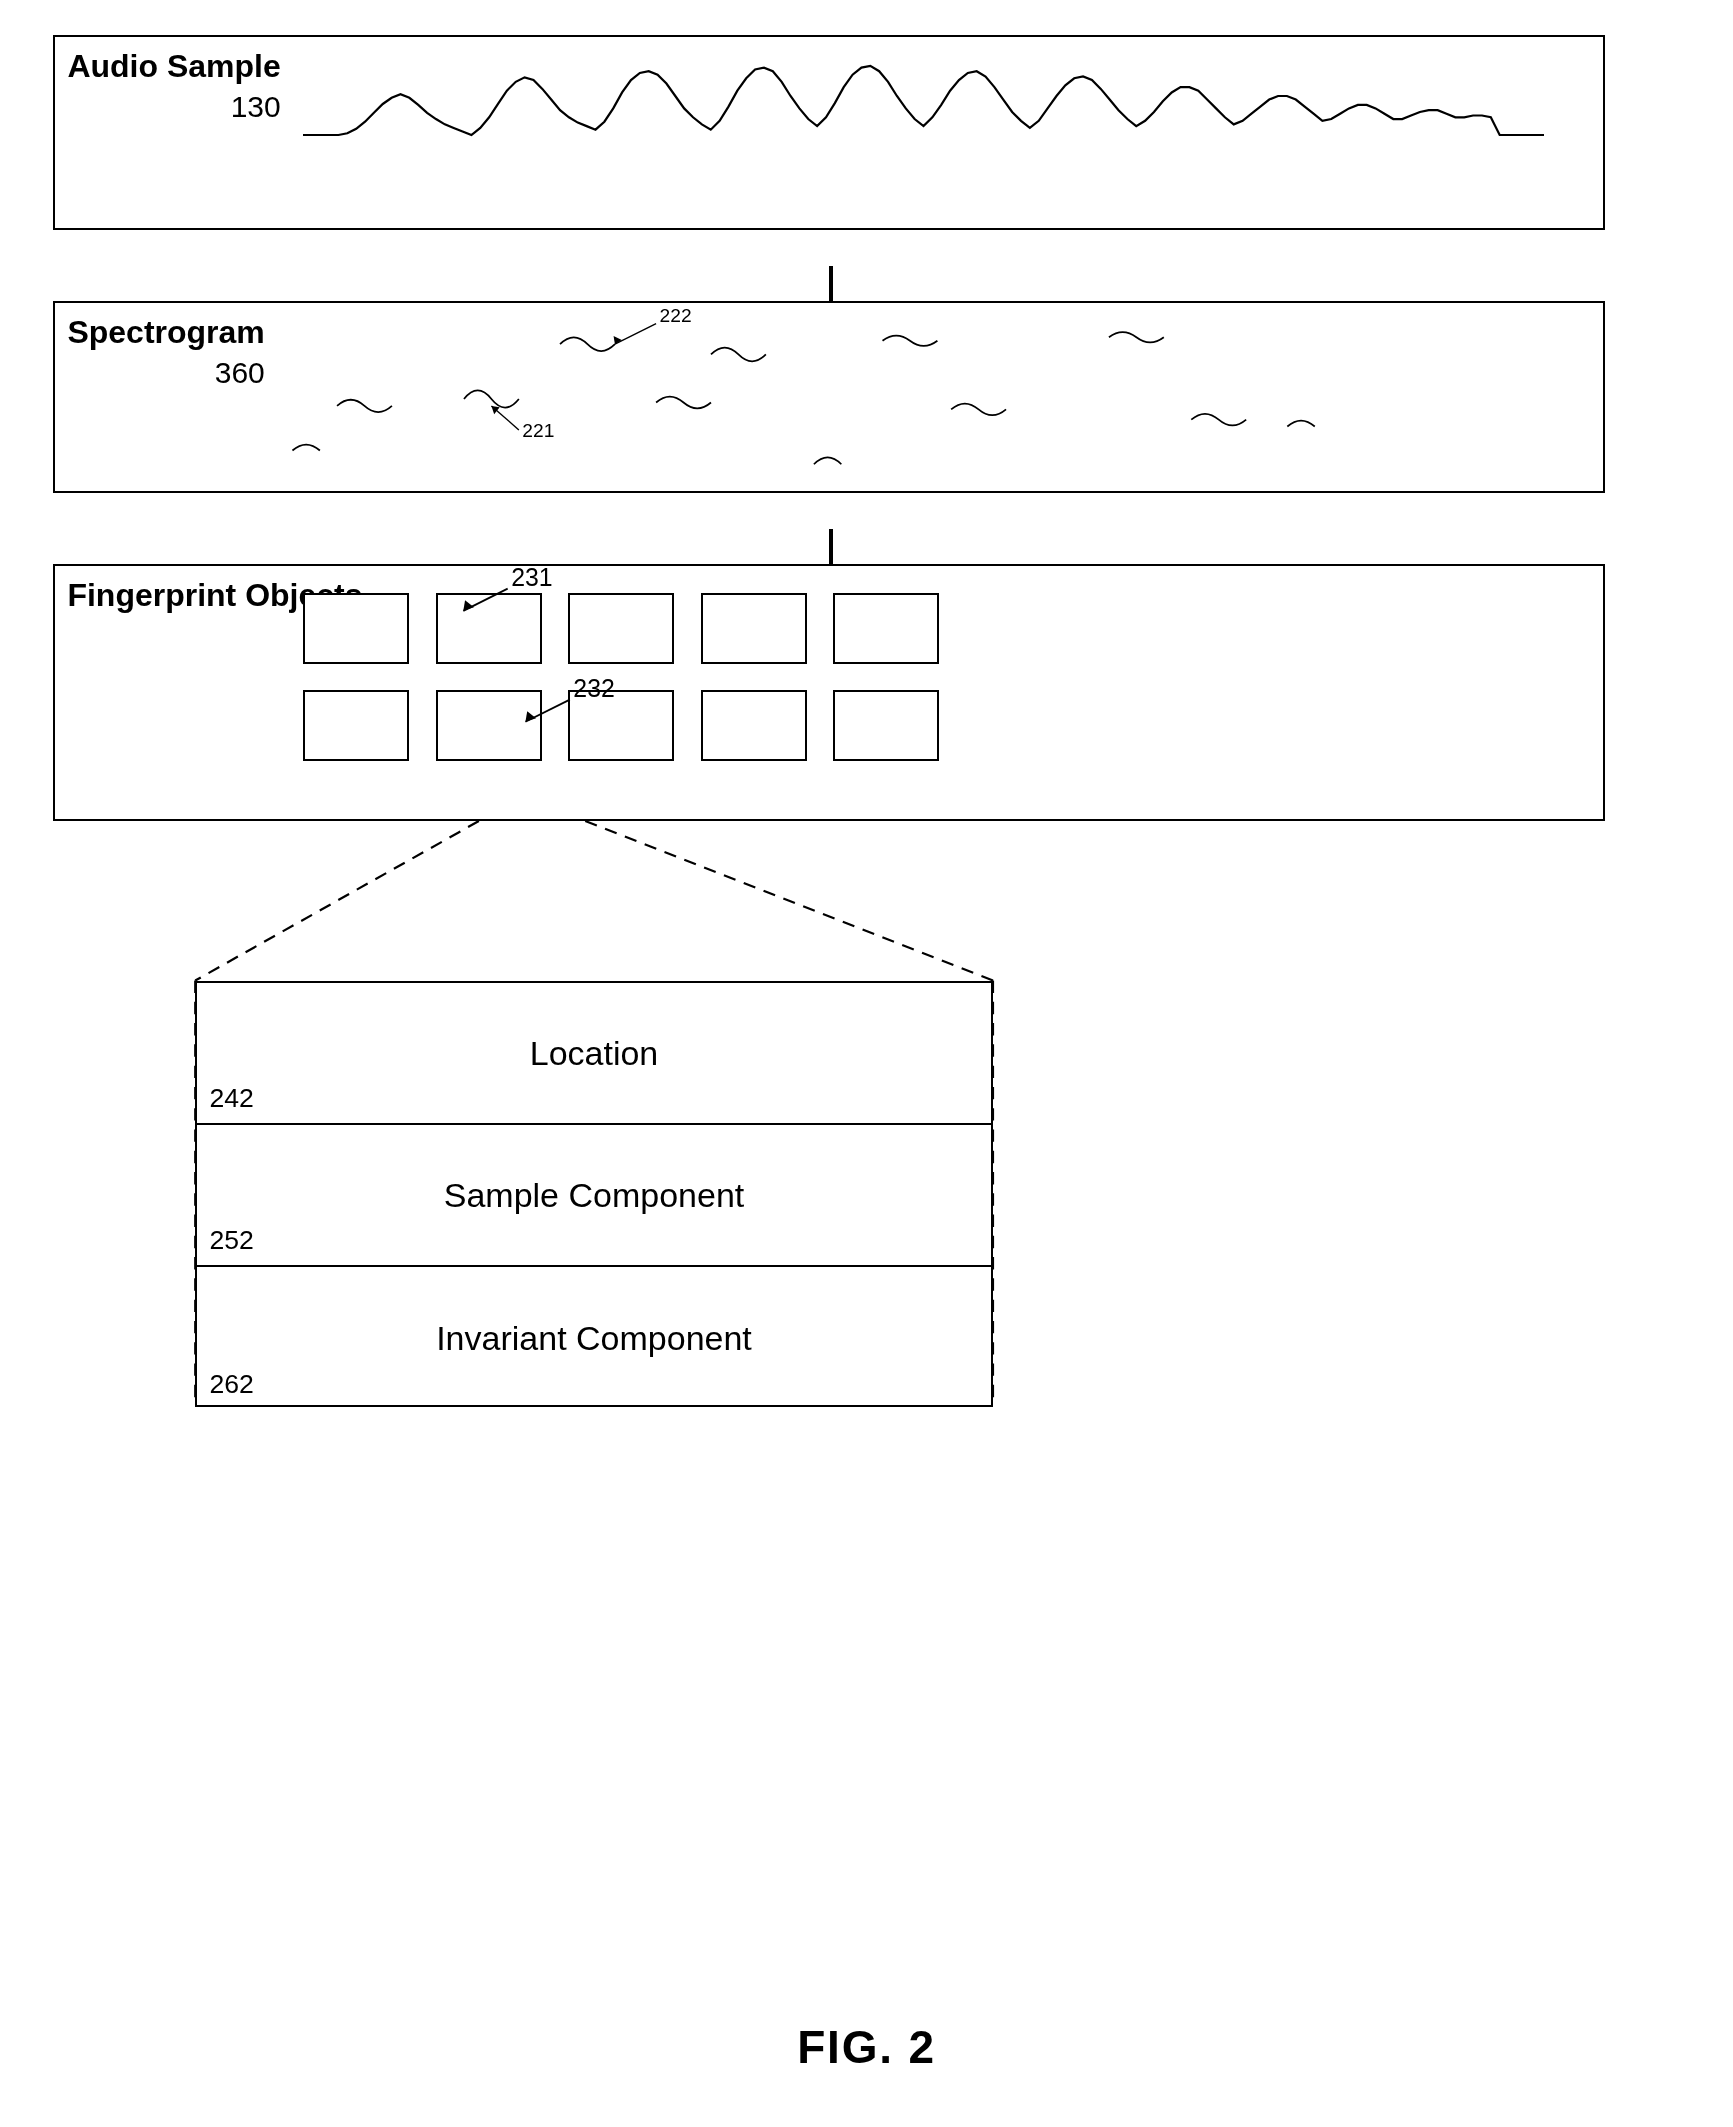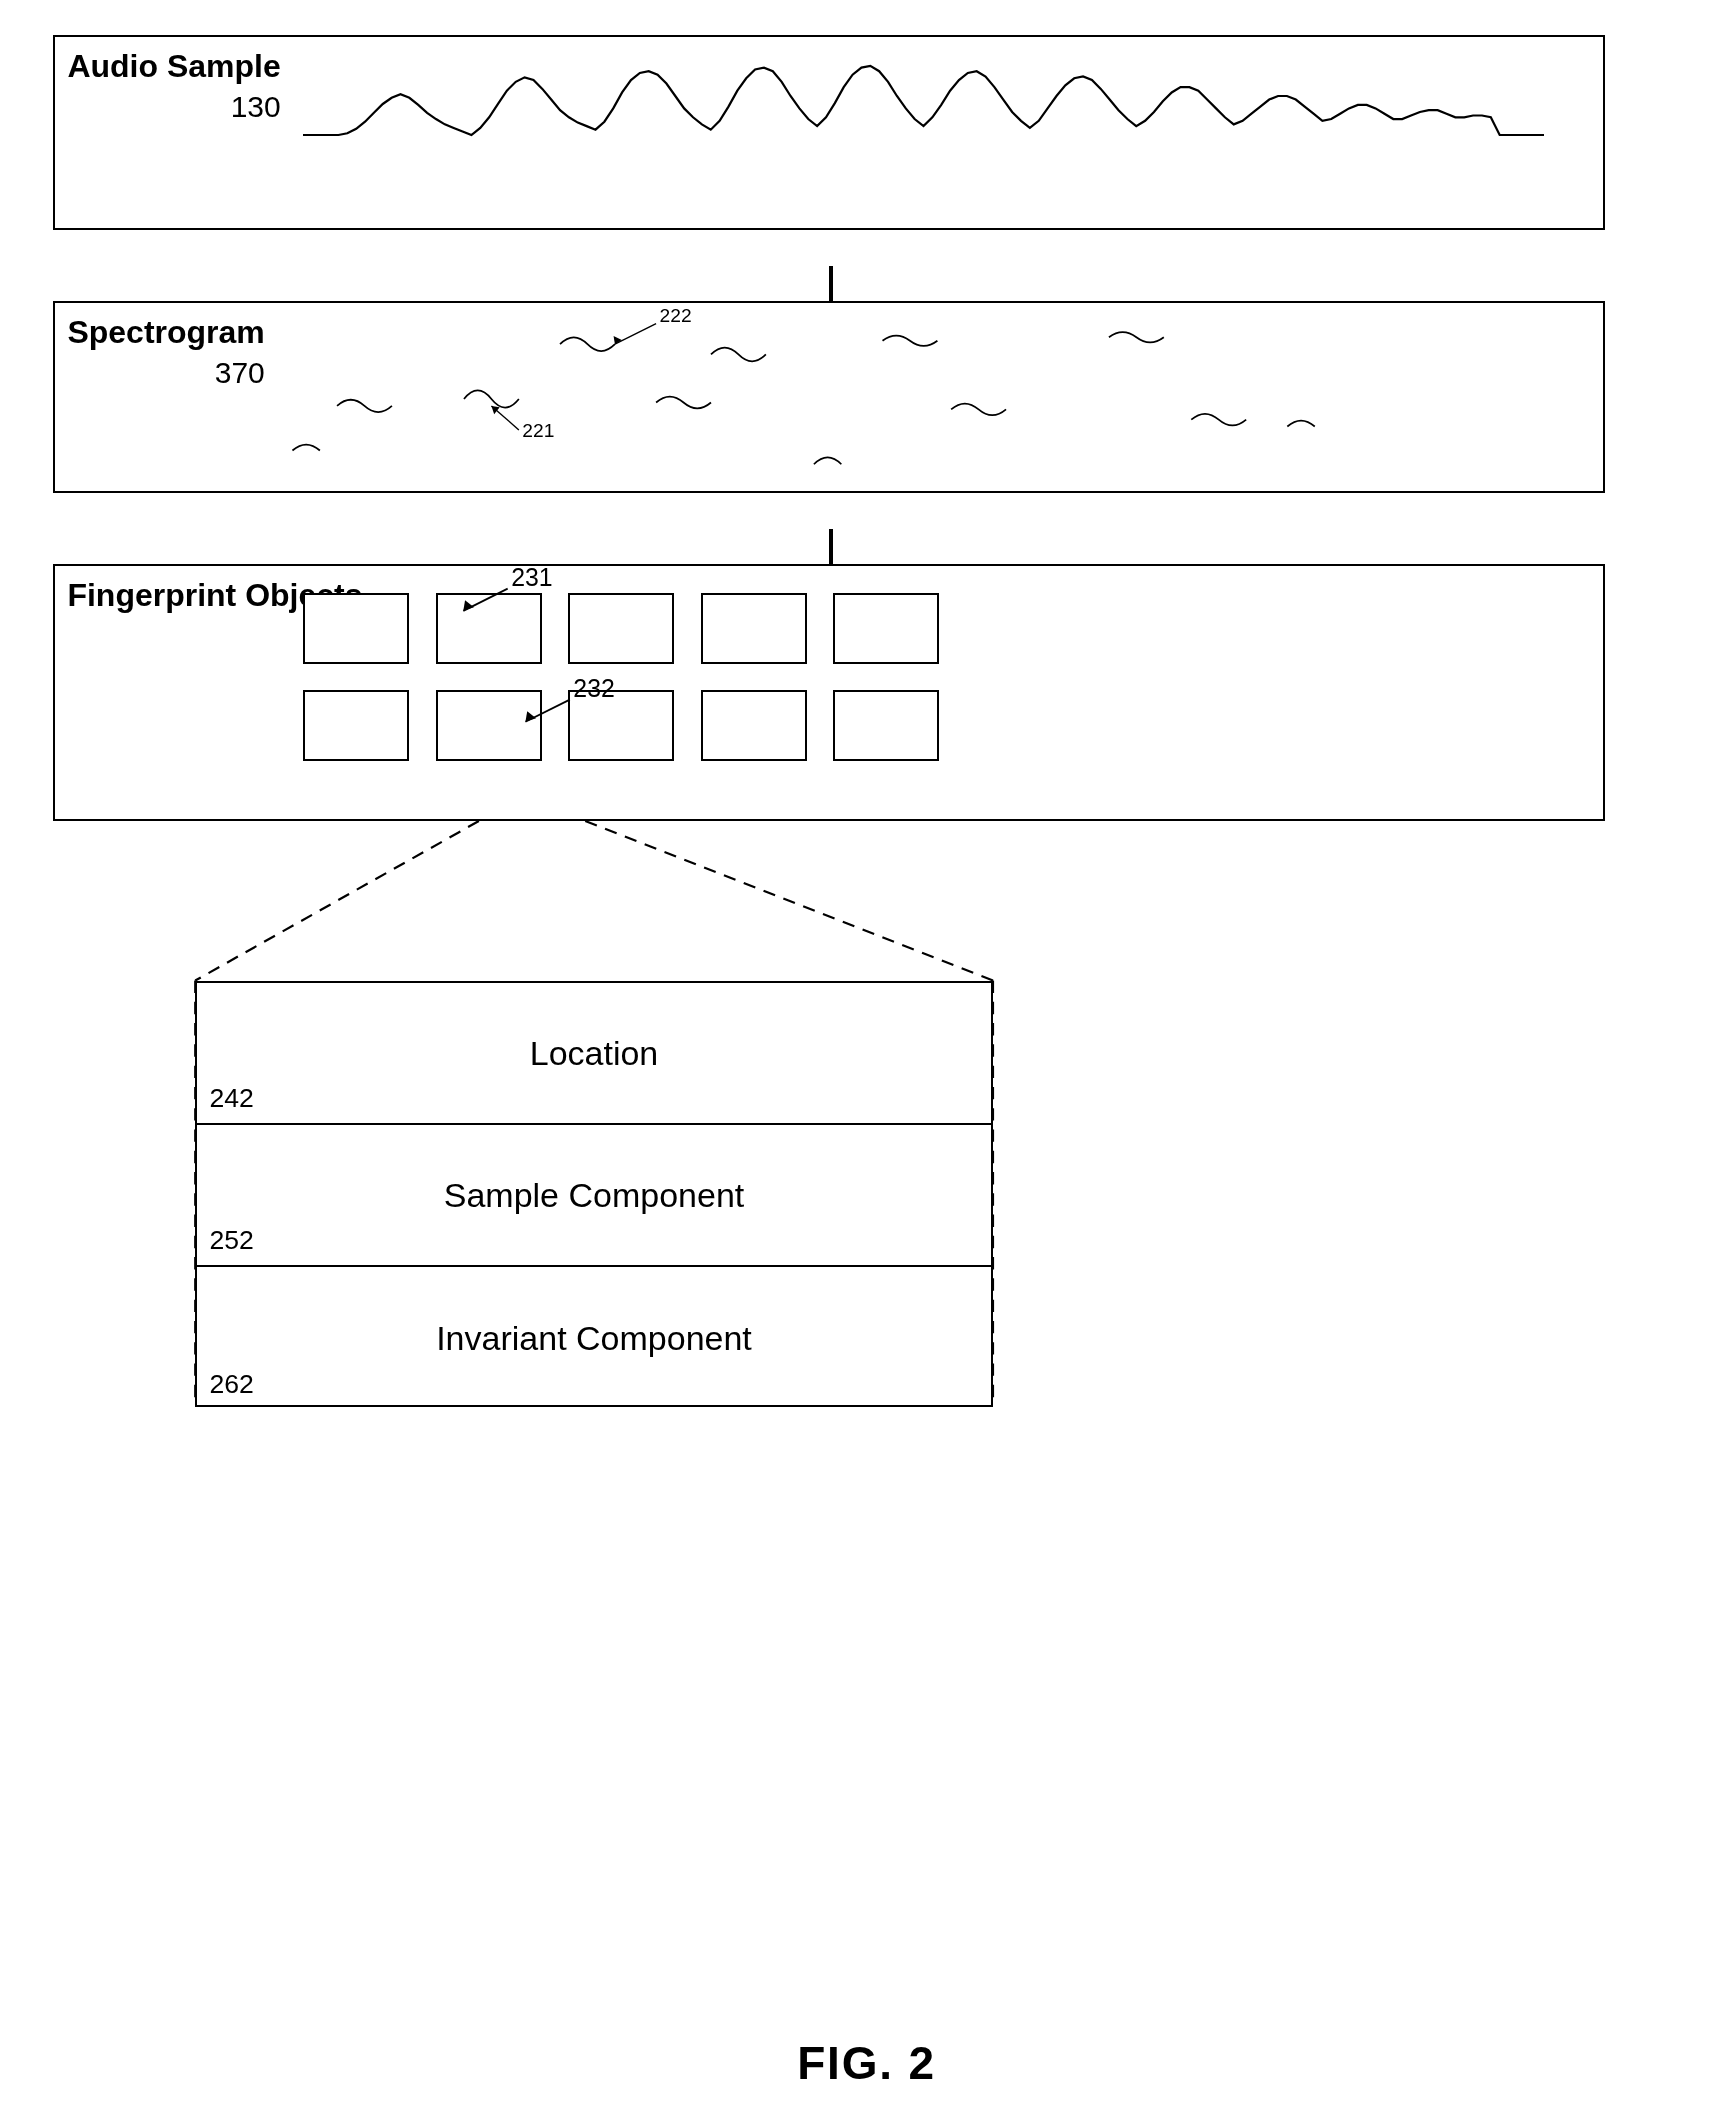--- a/index.html
+++ b/index.html
@@ -154,21 +154,21 @@
     .detail-section-number {
       position: absolute;
       bottom: 8.9px;
       left: 12.4px;
       font-size: 26.6px;
     }
 
     
     .fig-label {
       position: absolute;
-      bottom: 37px;
+      bottom: 53px;
       left: 50%;
       transform: translateX(-50%);
       font-size: 46px;
       font-weight: bold;
       letter-spacing: 1.8px;
     }
   </style>
 </head>
 <body>
 
@@ -204,21 +204,21 @@
   <div class="arrow-connector">
     <div class="arrow-down">
       <div class="arrow-line"></div>
       <div class="arrow-head"></div>
     </div>
   </div>
 
   <div class="spectrogram-box">
     <div class="box-label">
       <span>Spectrogram</span>
-      <span class="box-number">370</span>
+      <span class="box-number">360</span>
     </div>
 
     <svg style="position:absolute;top:0;left:0;width:100%;height:100%;" viewBox="0 0 1744 274" width="1546" height="243">
 
       <path d="M480,60 Q500,40 520,60 Q540,80 560,60" fill="none" stroke="#000" stroke-width="2.5"></path>
 
       <line x1="560" y1="60" x2="620" y2="30" stroke="#000" stroke-width="2"></line>
       <polygon points="560,60 558,48 570,54" fill="#000"></polygon>
       <text x="625" y="28" font-size="28" font-family="Arial">222</text>
 

